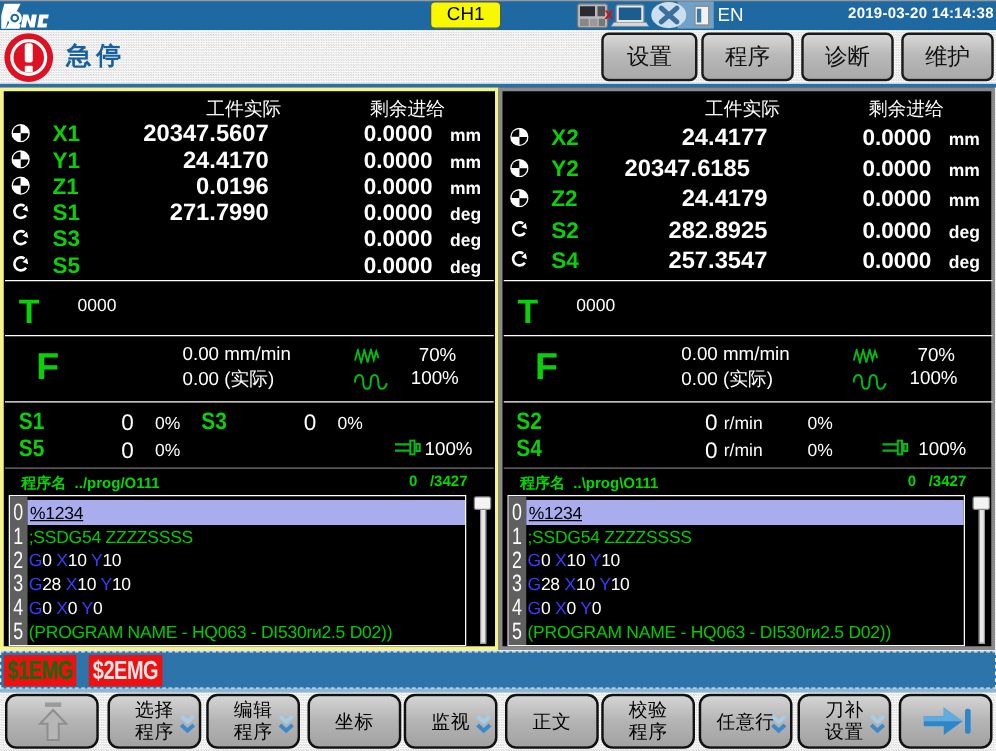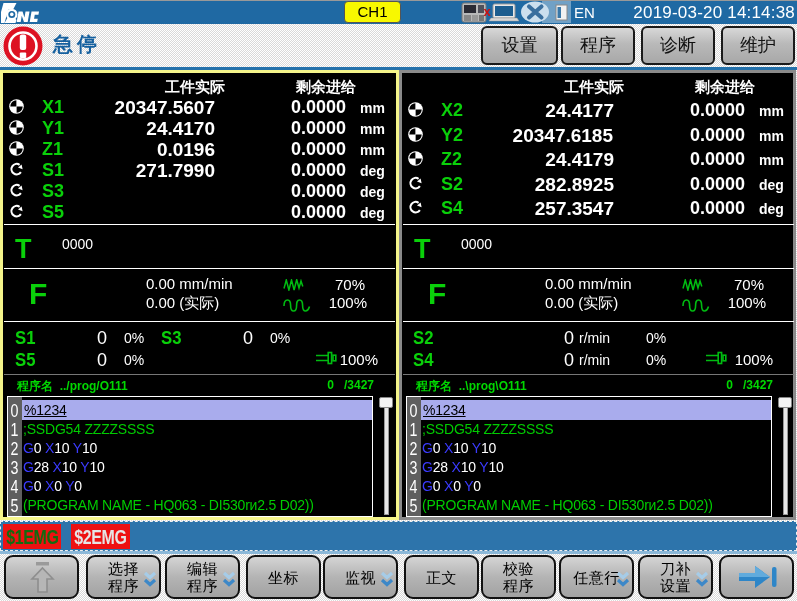--- a/index.html
+++ b/index.html
@@ -5,32 +5,32 @@
 html,body{width:797px;height:601px;overflow:hidden;}
 body{font-family:"Liberation Sans",sans-serif;}
 #root{position:absolute;left:0;top:0;width:797px;height:601px;
  background-color:#fff;
  background-image:conic-gradient(#d9d9d9 25%,transparent 0 50%,#d9d9d9 0 75%,transparent 0);
  background-size:2px 2px;}
 .abs{position:absolute;}
 .topbar{left:0;top:0;width:797px;height:24px;background:#1f69a3;border-top:1px solid #999;}
 .ch1{left:344px;top:1px;width:57px;height:22px;background:#f8f800;border:1px solid #555;border-radius:4px;
  color:#000;font-size:15px;text-align:center;line-height:20px;}
-.date{right:2px;top:3px;color:#fff;font-size:17px;font-weight:normal;letter-spacing:0.2px;}
+.date{right:2px;top:3px;color:#fff;font-size:12px;font-weight:bold;letter-spacing:0.2px;}
 .en{left:574px;top:4px;color:#fff;font-size:15px;}
 .estopt{left:53px;top:31px;color:#15609f;font-size:20px;font-weight:bold;letter-spacing:4px;}
 .tab{top:26px;width:77px;height:39px;border:2px solid #1a1a1a;border-radius:6px;
  background:linear-gradient(#d8d8d8,#b9b9b9 45%,#a8a8a8);color:#111;font-size:18px;
  text-align:center;line-height:34px;}
 .tabact{background:linear-gradient(#4f9fd2,#2a77b2 45%,#10589b);color:#fff;}
 .blueline{left:0;top:67px;width:797px;height:3px;background:#2471ab;}
 .panel{top:70px;height:450px;background:#000;}
 .pL{left:0px;width:399px;border:3px solid #f4f48a;}
 .pR{left:399px;width:397px;border:3px solid #8a8a8a;}
-.hdr{color:#fff;font-size:15px;font-weight:bold;top:0;}
+.hdr{color:#fff;font-size:15px;font-weight:normal;top:0;}
 .axn{color:#0ad00a;font-size:18px;font-weight:bold;}
 .axv{color:#fff;font-size:19px;font-weight:bold;text-align:right;}
 .axr{color:#fff;font-size:18px;font-weight:bold;text-align:right;}
 .axu{color:#fff;font-size:14px;font-weight:bold;}
 .sep{height:1px;background:#fff;}
 .tlet{color:#0ad00a;font-size:27px;font-weight:bold;}
 .wt{color:#fff;}
 .f14{font-size:14px;}
 .f15{font-size:15px;text-align:right;}
 .sx{color:#0ad00a;font-size:19px;font-weight:bold;transform:scaleX(0.88);transform-origin:0 0;}
@@ -162,21 +162,21 @@
 <div class="abs axn" style="left:441px;top:100px">X2</div>
 <div class="abs axv" style="left:479px;top:100px;width:135px">24.4177</div>
 <div class="abs axr" style="left:657px;top:100px;width:88px">0.0000</div>
 <div class="abs axu" style="left:759px;top:103px">mm</div>
 <svg class="abs" style="left:408px;top:127px" width="15" height="15" viewBox="0 0 15 15">
 <circle cx="7.5" cy="7.5" r="7.3" fill="#fff"></circle>
 <path d="M7.4 7.4 L7.4 1.3 A6.1 6.1 0 0 0 1.3 7.4 Z" fill="#000"></path>
 <path d="M7.6 7.6 L13.7 7.6 A6.1 6.1 0 0 1 7.6 13.7 Z" fill="#000"></path>
 </svg>
 <div class="abs axn" style="left:441px;top:125px">Y2</div>
-<div class="abs axv" style="left:478px;top:125px;width:135px">20347.6185</div>
+<div class="abs axv" style="left:465px;top:125px;width:135px">20347.6185</div>
 <div class="abs axr" style="left:657px;top:125px;width:88px">0.0000</div>
 <div class="abs axu" style="left:759px;top:128px">mm</div>
 <svg class="abs" style="left:408px;top:151px" width="15" height="15" viewBox="0 0 15 15">
 <circle cx="7.5" cy="7.5" r="7.3" fill="#fff"></circle>
 <path d="M7.4 7.4 L7.4 1.3 A6.1 6.1 0 0 0 1.3 7.4 Z" fill="#000"></path>
 <path d="M7.6 7.6 L13.7 7.6 A6.1 6.1 0 0 1 7.6 13.7 Z" fill="#000"></path>
 </svg>
 <div class="abs axn" style="left:441px;top:149px">Z2</div>
 <div class="abs axv" style="left:479px;top:149px;width:135px">24.4179</div>
 <div class="abs axr" style="left:657px;top:149px;width:88px">0.0000</div>

